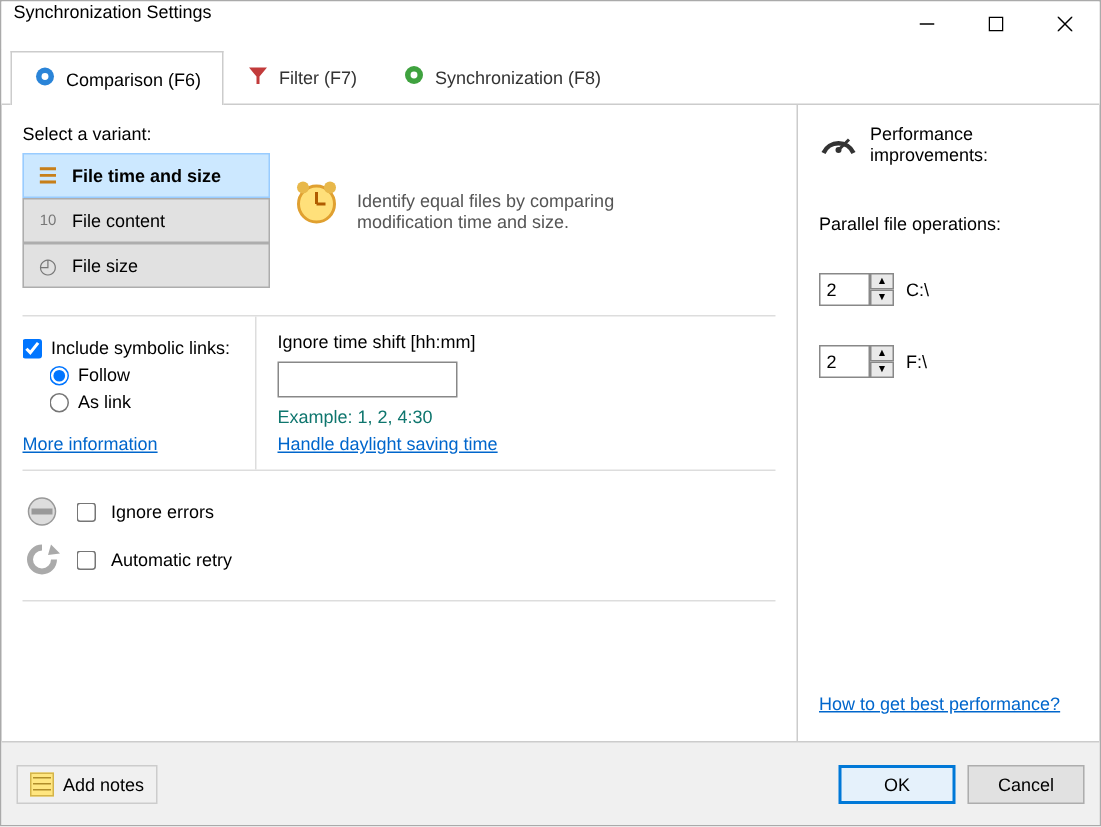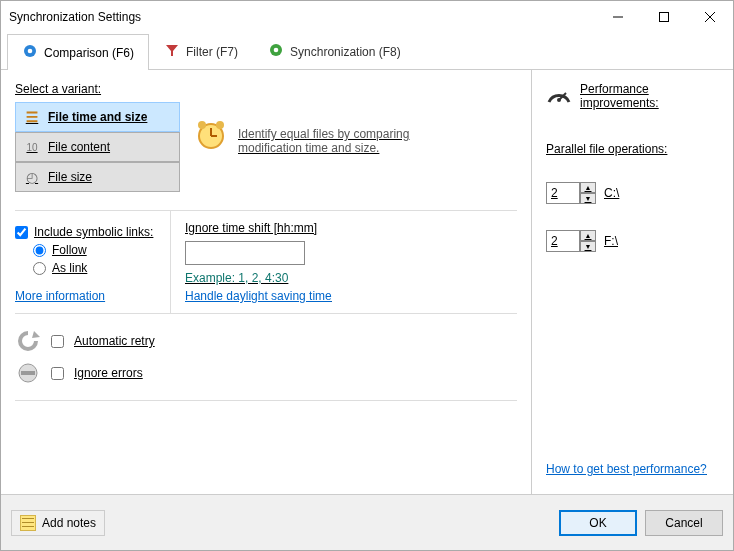--- a/index.html
+++ b/index.html
@@ -1,25 +1,25 @@
 <!DOCTYPE html>
 <html><head>
 <meta charset="utf-8">
 <style>
 * { box-sizing: border-box; font-family: "Segoe UI", Tahoma, sans-serif; font-size: 12px; }
 body { margin: 0; background: #fff; }
 .window { width: 734px; height: 551px; border: 1px solid #aaa; display: flex; flex-direction: column; background: #fff; }
-.titlebar { height: 32px; display: flex; align-items: center; padding-left: 8px; background: #fff; }
+.titlebar { height: 32px; display: flex; align-items: flex-start; padding-left: 8px; background: #fff; }
 .titlebar span.title { flex: 1; }
 .winbtn { width: 46px; height: 30px; display: flex; align-items: center; justify-content: center; }
 .winbtn svg { display: block; }
 .tabs { display: flex; border-bottom: 1px solid #ccc; background: #fff; padding-left: 6px; }
 .tab { padding: 8px 14px; display: flex; align-items: center; gap: 6px; border: 1px solid transparent; border-bottom: none; cursor: pointer; color: #333; }
 .tab.active { border-color: #ccc; background: #fff; position: relative; top: 1px; color: #000; }
-.content { flex: 1; display: flex; overflow: hidden; text-decoration: underline; }
+.content { flex: 1; display: flex; overflow: hidden; }
 .left { flex: 1; padding: 12px 14px 4px 14px; display: flex; flex-direction: column; }
 .right { width: 202px; border-left: 1px solid #ccc; padding: 12px 14px; display: flex; flex-direction: column; gap: 22px; }
 .section-label { margin-bottom: 6px; }
 .variant-row { display: flex; align-items: flex-start; gap: 14px; }
 .variants { display: flex; flex-direction: column; }
 .variant-btn { width: 165px; height: 30px; border: 1px solid #adadad; background: #e1e1e1; display: flex; align-items: center; gap: 8px; padding: 0 8px; cursor: pointer; }
 .variant-btn.selected { background: #cce8ff; border-color: #99ccff; font-weight: 700; }
 .variant-btn .ico { width: 16px; height: 16px; display: flex; align-items: center; justify-content: center; font-size: 14px; }
 .variant-desc { display: flex; align-items: flex-end; gap: 10px; color: #555; padding-top: 16px; max-width: 270px; }
 .middle-row { display: flex; border-top: 1px solid #ddd; border-bottom: 1px solid #ddd; margin-top: 18px; }
@@ -159,36 +159,36 @@
           <div style="margin-top:4px">
             <a class="link">Handle daylight saving time</a>
           </div>
         </div>
       </div>
 
       <div class="error-section">
         <div class="error-row">
           <span class="eicon">
             <svg width="24" height="24">
+                <circle cx="12" cy="12" r="9" fill="#ddd" stroke="#999"></circle>
+                <rect x="5" y="10" width="14" height="4" fill="#999"></rect>
+              </svg>
+          </span>
+          <input type="checkbox" style="">
+          <span>Ignore errors</span>
+        </div>
+        <div class="error-row">
+          <span class="eicon">
+            <svg width="24" height="24">
                 <path d="M12 4 a8 8 0 1 0 8 8" fill="none" stroke="#aaa" stroke-width="4"></path>
                 <polygon points="18,2 24,8 16,9" fill="#aaa"></polygon>
               </svg>
           </span>
           <input type="checkbox" style="">
           <span>Automatic retry</span>
-        </div>
-        <div class="error-row">
-          <span class="eicon">
-            <svg width="24" height="24">
-                <circle cx="12" cy="12" r="9" fill="#ddd" stroke="#999"></circle>
-                <rect x="5" y="10" width="14" height="4" fill="#999"></rect>
-              </svg>
-          </span>
-          <input type="checkbox" style="">
-          <span>Ignore errors</span>
         </div>
       </div>
     </div>
 
     <div class="right">
       <div class="perf-head">
         <span>
           <svg width="26" height="22">
               <path d="M3 18 A11 11 0 0 1 23 18" fill="none" stroke="#333" stroke-width="3"></path>
               <line x1="13" y1="16" x2="20" y2="9" stroke="#333" stroke-width="2"></line>

